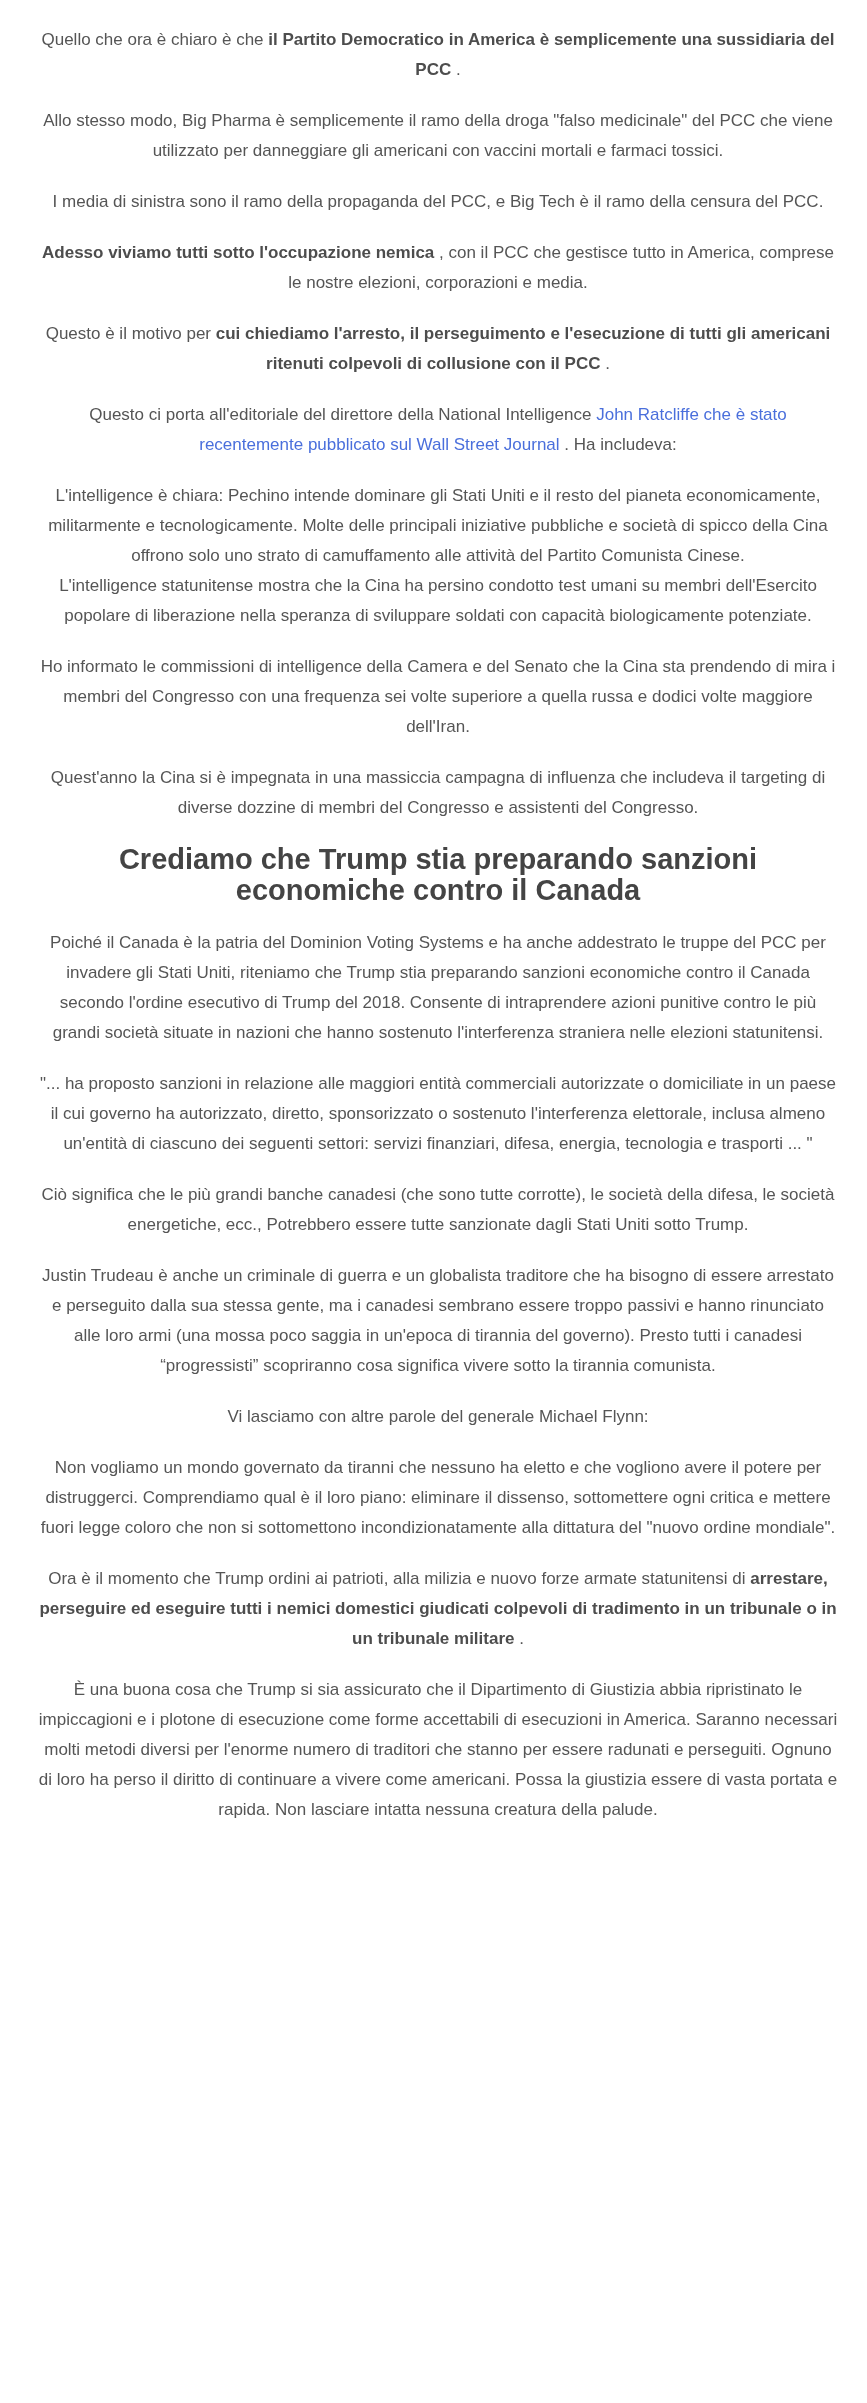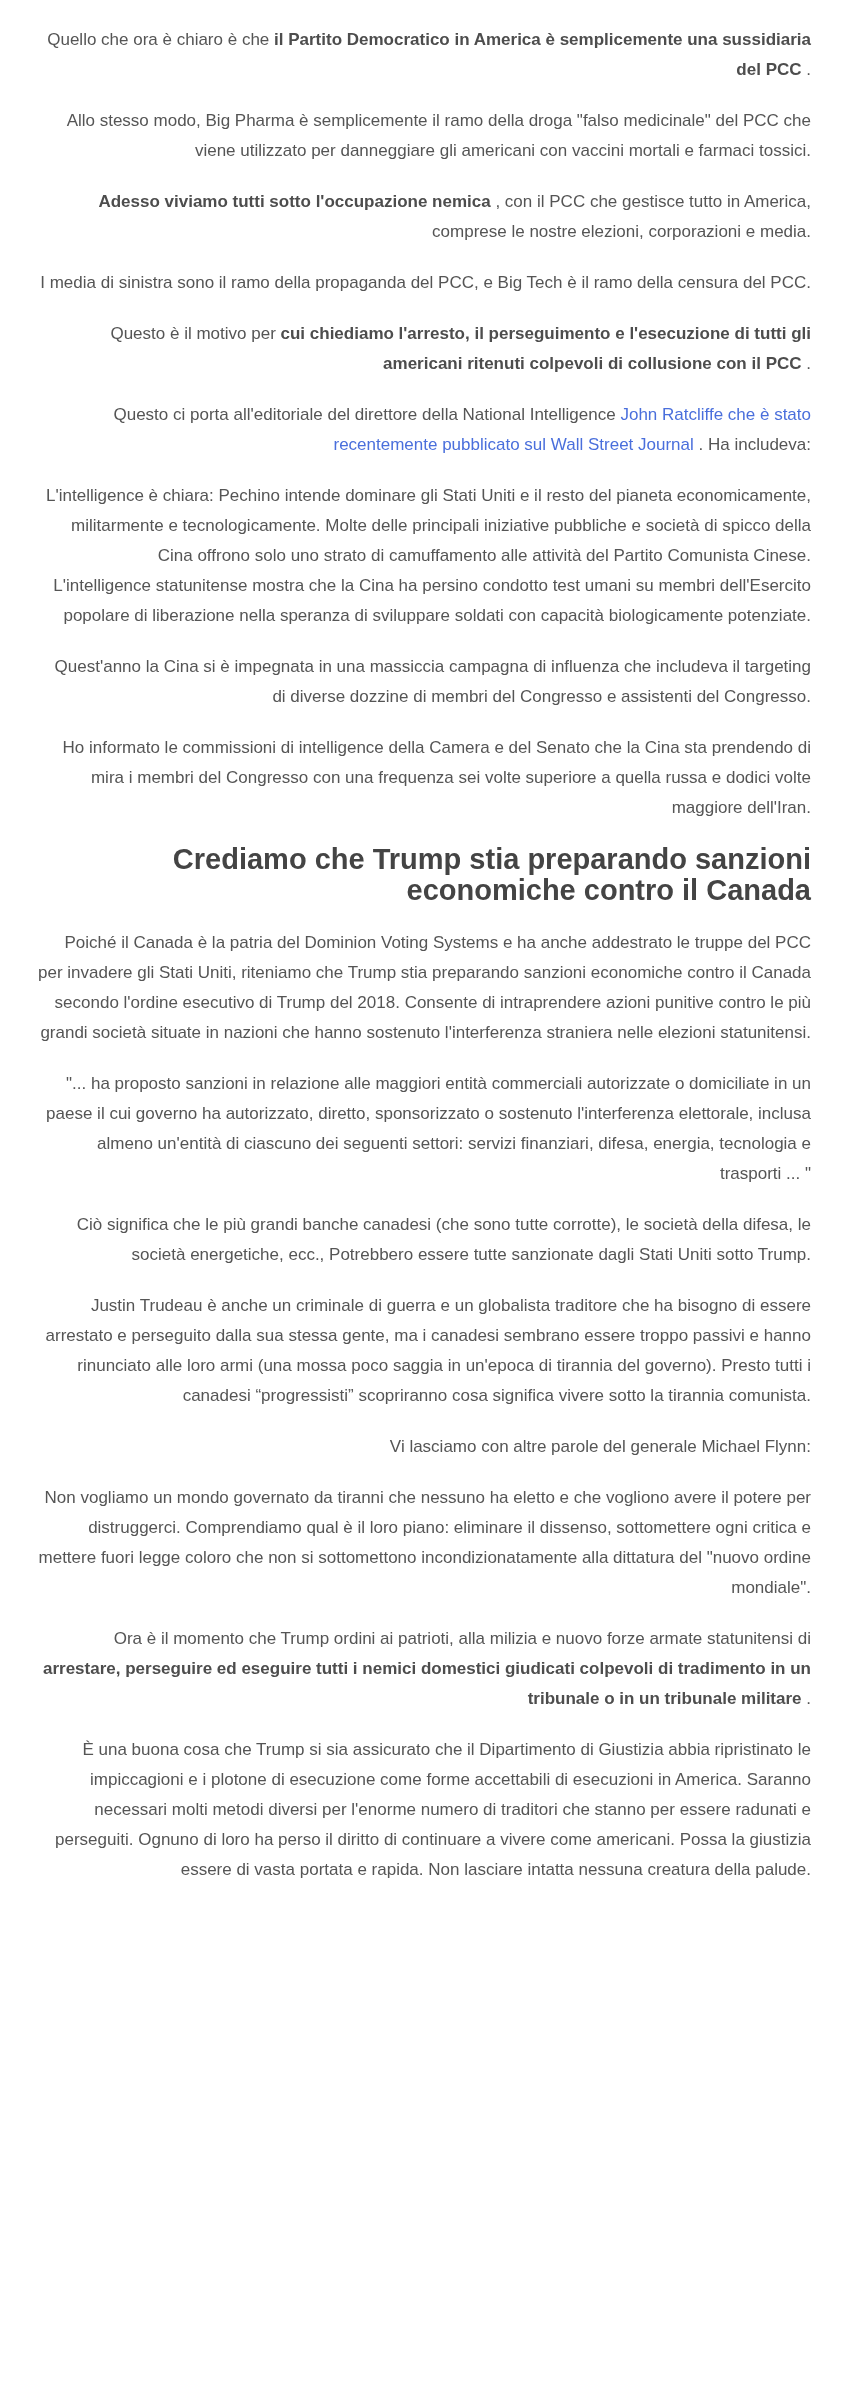--- a/index.html
+++ b/index.html
@@ -6,25 +6,25 @@
     margin: 0;
     padding: 0;
     background: #ffffff;
   }
   body {
     width: 867px;
     min-height: 2403px;
     font-family: "Liberation Sans", "DejaVu Sans", sans-serif;
   }
   .article {
-    padding: 25px 56px 40px 37px;
+    padding: 25px 28px 40px 37px;
     font-size: 17px;
     line-height: 30px;
     color: var(--text-color, #555555);
-    text-align: right;
+    text-align: center;
   }
   .article p {
     margin: 0 0 21px 0;
   }
   .article p.quote {
   }
   .article b {
     font-weight: 700;
     color: var(--bold-color, #4d4d4d);
   }
@@ -40,27 +40,27 @@
     text-decoration: none;
     cursor: pointer;
   }
 </style>
 </head>
 <body style="--text-color: #555555; --bold-color: #4d4d4d; --heading-color: #444444; --link-color: #4a6fdc; background: rgb(255, 255, 255);">
 
 <div class="article">
     <p><span>Quello che ora è chiaro è che </span><b>il Partito Democratico in America è semplicemente una sussidiaria del PCC</b><span> .</span></p>
     <p><span>Allo stesso modo, Big Pharma è semplicemente il ramo della droga "falso medicinale" del PCC che viene utilizzato per danneggiare gli americani con vaccini mortali e farmaci tossici.</span></p>
+    <p><span>I media di sinistra sono il ramo della propaganda del PCC, e Big Tech è il ramo della censura del PCC.</span></p>
     <p><b>Adesso viviamo tutti sotto l'occupazione nemica</b><span> , con il PCC che gestisce tutto in America, comprese le nostre elezioni, corporazioni e media.</span></p>
-    <p><span>I media di sinistra sono il ramo della propaganda del PCC, e Big Tech è il ramo della censura del PCC.</span></p>
     <p><span>Questo è il motivo per </span><b>cui chiediamo l'arresto, il perseguimento e l'esecuzione di tutti gli americani ritenuti colpevoli di collusione con il PCC</b><span> .</span></p>
     <p><span>Questo ci porta all'editoriale del direttore della National Intelligence </span><a class="inline-link">John Ratcliffe che è stato recentemente pubblicato sul Wall Street Journal</a><span> . Ha includeva:</span></p>
     <p class="quote"><span>L'intelligence è chiara: Pechino intende dominare gli Stati Uniti e il resto del pianeta economicamente, militarmente e tecnologicamente. Molte delle principali iniziative pubbliche e società di spicco della Cina offrono solo uno strato di camuffamento alle attività del Partito Comunista Cinese.</span><br><span>L'intelligence statunitense mostra che la Cina ha persino condotto test umani su membri dell'Esercito popolare di liberazione nella speranza di sviluppare soldati con capacità biologicamente potenziate.</span></p>
+    <p class="quote"><span>Ho informato le commissioni di intelligence della Camera e del Senato che la Cina sta prendendo di mira i membri del Congresso con una frequenza sei volte superiore a quella russa e dodici volte maggiore dell'Iran.</span></p>
     <p class="quote"><span>Quest'anno la Cina si è impegnata in una massiccia campagna di influenza che includeva il targeting di diverse dozzine di membri del Congresso e assistenti del Congresso.</span></p>
-    <p class="quote"><span>Ho informato le commissioni di intelligence della Camera e del Senato che la Cina sta prendendo di mira i membri del Congresso con una frequenza sei volte superiore a quella russa e dodici volte maggiore dell'Iran.</span></p>
     <h2><span>Crediamo che Trump stia preparando sanzioni economiche contro il Canada</span></h2>
     <p><span>Poiché il Canada è la patria del Dominion Voting Systems e ha anche addestrato le truppe del PCC per invadere gli Stati Uniti, riteniamo che Trump stia preparando sanzioni economiche contro il Canada secondo l'ordine esecutivo di Trump del 2018. Consente di intraprendere azioni punitive contro le più grandi società situate in nazioni che hanno sostenuto l'interferenza straniera nelle elezioni statunitensi.</span></p>
     <p class="quote"><span>"... ha proposto sanzioni in relazione alle maggiori entità commerciali autorizzate o domiciliate in un paese il cui governo ha autorizzato, diretto, sponsorizzato o sostenuto l'interferenza elettorale, inclusa almeno un'entità di ciascuno dei seguenti settori: servizi finanziari, difesa, energia, tecnologia e trasporti ... "</span></p>
     <p><span>Ciò significa che le più grandi banche canadesi (che sono tutte corrotte), le società della difesa, le società energetiche, ecc., Potrebbero essere tutte sanzionate dagli Stati Uniti sotto Trump.</span></p>
     <p><span>Justin Trudeau è anche un criminale di guerra e un globalista traditore che ha bisogno di essere arrestato e perseguito dalla sua stessa gente, ma i canadesi sembrano essere troppo passivi e hanno rinunciato alle loro armi (una mossa poco saggia in un'epoca di tirannia del governo). Presto tutti i canadesi “progressisti” scopriranno cosa significa vivere sotto la tirannia comunista.</span></p>
     <p><span>Vi lasciamo con altre parole del generale Michael Flynn:</span></p>
     <p class="quote"><span>Non vogliamo un mondo governato da tiranni che nessuno ha eletto e che vogliono avere il potere per distruggerci. Comprendiamo qual è il loro piano: eliminare il dissenso, sottomettere ogni critica e mettere fuori legge coloro che non si sottomettono incondizionatamente alla dittatura del "nuovo ordine mondiale".</span></p>
     <p><span>Ora è il momento che Trump ordini ai patrioti, alla milizia e nuovo forze armate statunitensi di </span><b>arrestare, perseguire ed eseguire tutti i nemici domestici giudicati colpevoli di tradimento in un tribunale o in un tribunale militare</b><span> .</span></p>
     <p><span>È una buona cosa che Trump si sia assicurato che il Dipartimento di Giustizia abbia ripristinato le impiccagioni e i plotone di esecuzione come forme accettabili di esecuzioni in America. Saranno necessari molti metodi diversi per l'enorme numero di traditori che stanno per essere radunati e perseguiti. Ognuno di loro ha perso il diritto di continuare a vivere come americani. Possa la giustizia essere di vasta portata e rapida. Non lasciare intatta nessuna creatura della palude.</span></p>
   </div>

